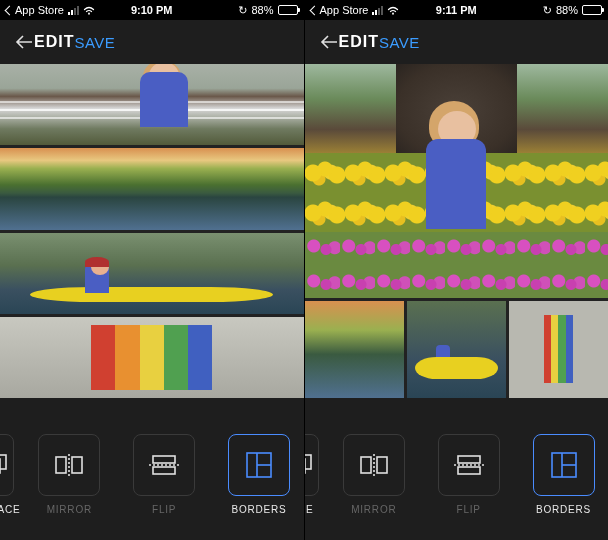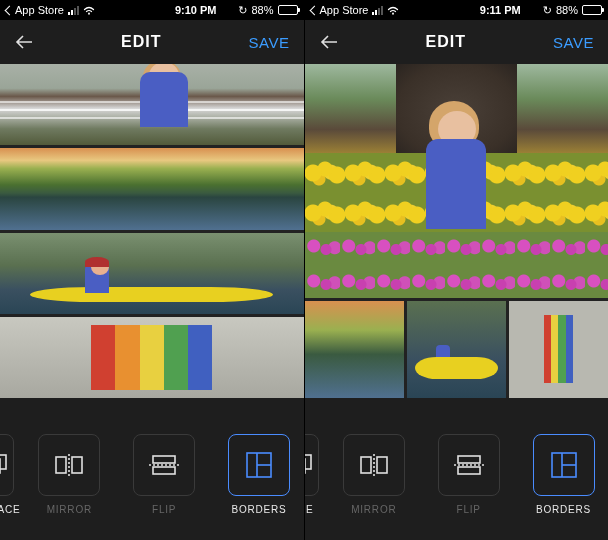--- a/index.html
+++ b/index.html
@@ -4,35 +4,35 @@
 <style>
   * { box-sizing: border-box; margin: 0; padding: 0; }
   html, body { width: 608px; height: 540px; background: #1a1a1a; font-family: -apple-system, "Helvetica Neue", Arial, sans-serif; overflow: hidden; }
   .container { display: flex; width: 608px; height: 540px; }
   .phone { flex: 1; display: flex; flex-direction: column; background: #fca5a5; position: relative; }
   .phone + .phone { border-left: 1px solid #000; }
 
   
   .status-bar { height: 20px; background: #000; color: #fff; display: flex; align-items: center; font-size: 11px; padding: 0 6px; justify-content: space-between; }
   .status-left { display: flex; align-items: center; gap: 4px; }
-  .status-center { position: absolute; left: 50%; transform: translateX(-50%); font-weight: 600; margin-left: 44px; }
+  .status-center { position: absolute; left: 50%; transform: translateX(-50%); font-weight: 600; }
   .status-right { display: flex; align-items: center; gap: 4px; }
   .appstore-link { display: flex; align-items: center; gap: 2px; }
   .back-chevron { width: 7px; height: 7px; border-left: 1.5px solid #fff; border-bottom: 1.5px solid #fff; transform: rotate(45deg); }
   .signal-bars { display: flex; align-items: flex-end; gap: 1px; height: 9px; }
   .signal-bars span { width: 2px; background: #fff; display: block; }
   .signal-bars span:nth-child(1){height:3px;} .signal-bars span:nth-child(2){height:5px;}
   .signal-bars span:nth-child(3){height:7px; background:#555;} .signal-bars span:nth-child(4){height:9px; background:#555;}
   .wifi-icon { width:12px; height:9px; }
   .battery { width: 20px; height: 10px; border: 1px solid #fff; border-radius: 2px; position: relative; }
   .battery::after { content:""; position:absolute; right:-3px; top:2px; width:2px; height:4px; background:#fff; border-radius:0 1px 1px 0;}
   .battery-fill { height:100%; width:88%; background:#fff; }
 
   
-  .nav-bar { height: 44px; background: #1e1e1e; display: flex; align-items: center; justify-content: space-between; padding: 0 14px; }
+  .nav-bar { height: 44px; background: #1e1e1e; display: flex; align-items: center; padding: 0 14px; }
   .nav-back { width: 20px; height: 20px; display:flex; align-items:center; justify-content:center; }
   .nav-back svg { stroke: #fff; }
   .nav-title { color: #fff; font-size: 16px; font-weight: 600; letter-spacing: 1px; }
   .nav-save { color: #3b9cff; font-size: 15px; font-weight: 500; letter-spacing: 0.5px; }
 
   
   .canvas { flex: 1; background: #222; position: relative; overflow: hidden; }
   .collage { position: absolute; inset: 0; display: flex; flex-direction: column; gap: 3px; }
   .collage.left .strip { flex: 1; }
   .strip1 { background: linear-gradient(180deg,#a8b0a6 0%,#9aa598 30%,#6a584a 40%,#d8d8d8 55%,#6f7a60 80%,#525a3a 100%); position:relative; }

